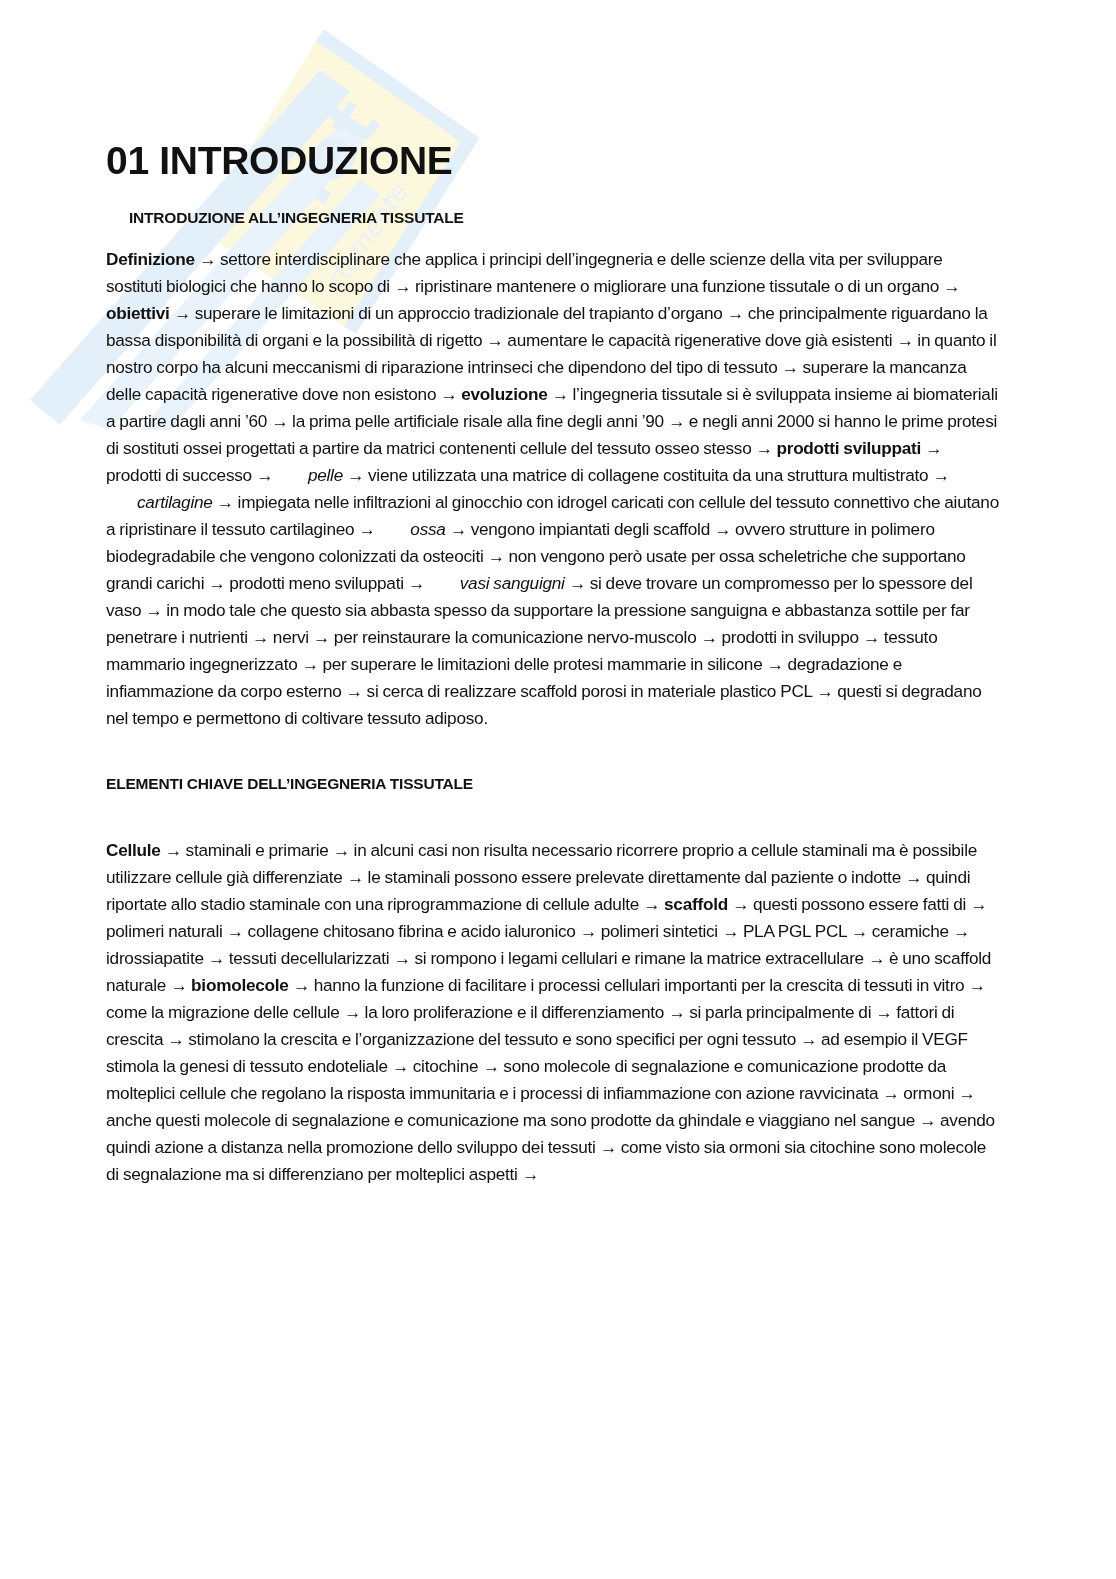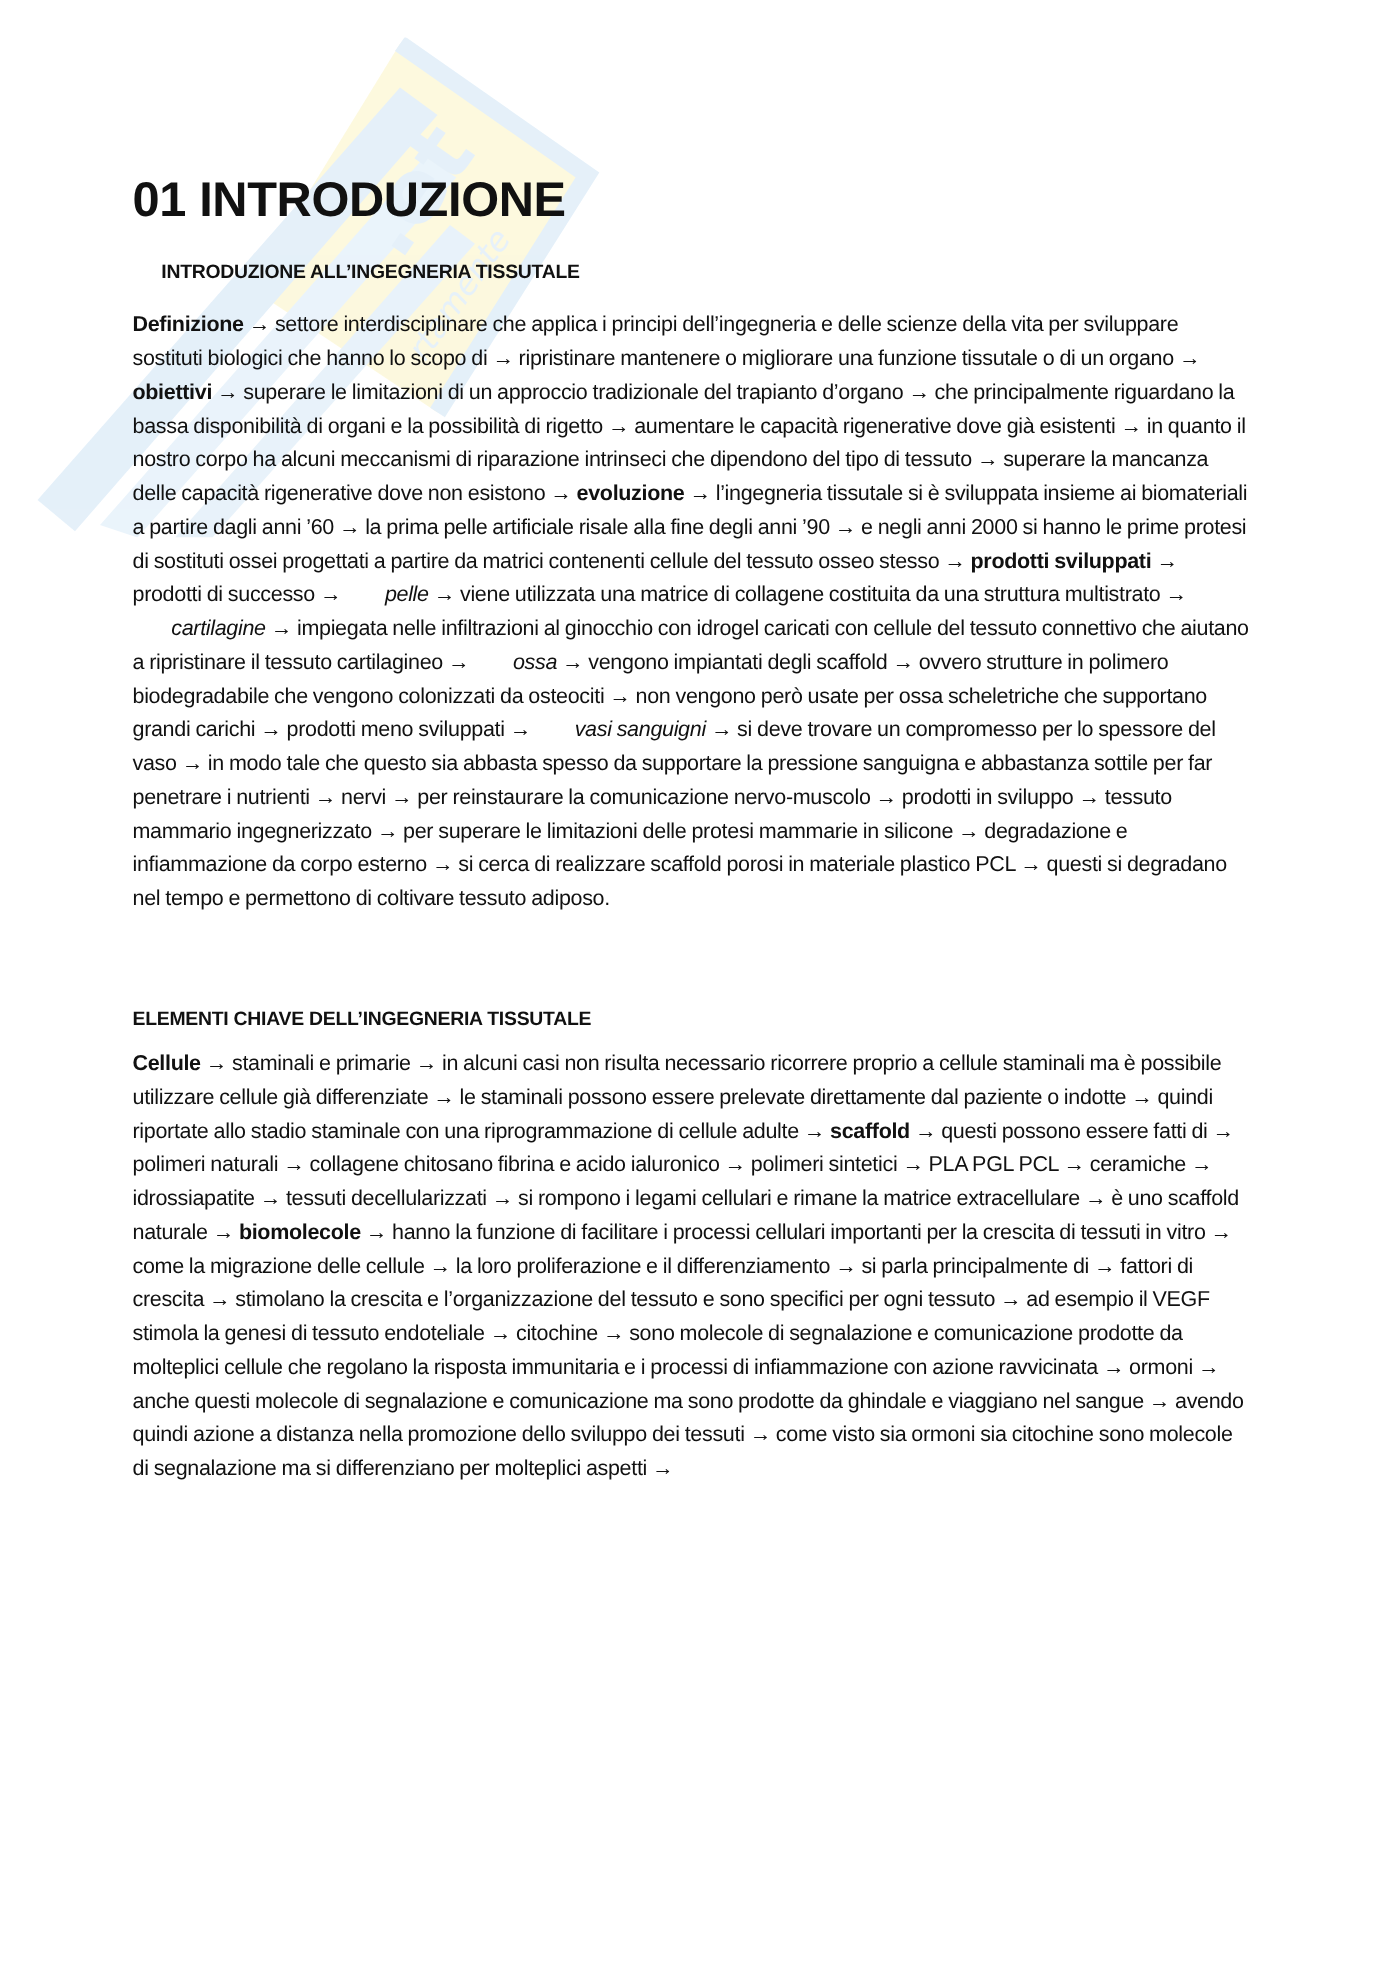--- a/index.html
+++ b/index.html
@@ -46,21 +46,21 @@
       position: absolute;
       left: 0;
       margin: 0;
       font-size: 15.5px;
       font-weight: bold;
       letter-spacing: -0.2px;
       line-height: 20px;
       white-space: nowrap;
     }
     .sh1 { top: 208px; margin-left: 23px; }
-    .sh2 { top: 806px; }
+    .sh2 { top: 774px; }
     .para {
       position: absolute;
       left: 0;
       width: 895px;
       margin: 0;
       font-size: 17.2px;
       line-height: 27px;
       letter-spacing: -0.25px;
       word-spacing: -0.5px;
     }

